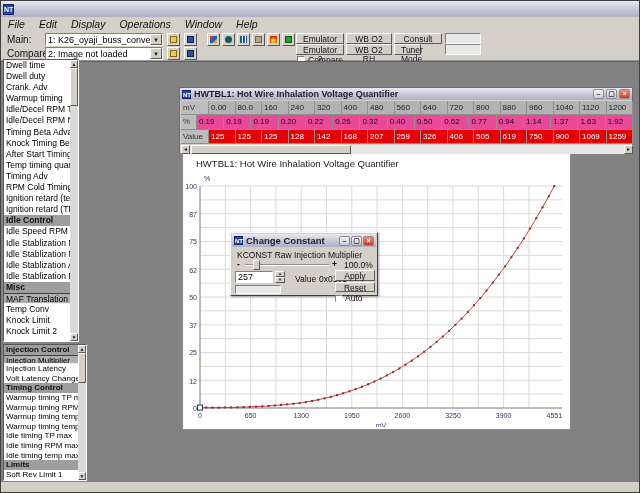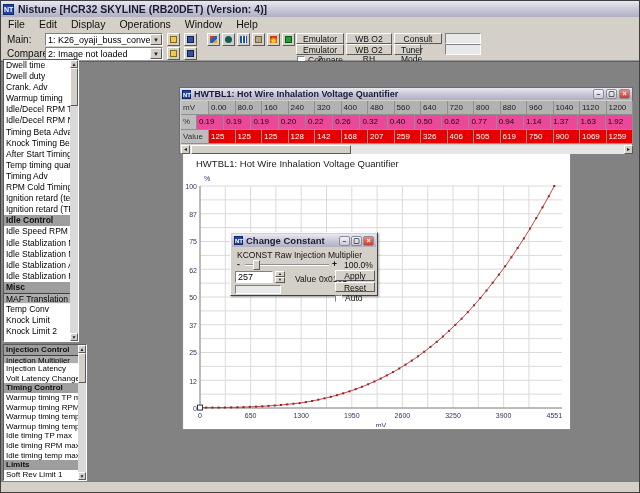--- a/index.html
+++ b/index.html
@@ -13,21 +13,21 @@
   .tbtn{width:11px;height:10px;font-size:7px;line-height:8px;text-align:center;
         background:linear-gradient(180deg,#f4f4f8,#c9c9d6);border:1px solid #8a8a9a;
         color:#333;border-radius:2px;}
   .tbtn.close{background:linear-gradient(180deg,#ef8d7c,#cf3a22);color:#fff;font-weight:bold;}
   
   .main-title{position:absolute;left:0;top:0;width:640px;height:16px;font-size:10.5px;padding-left:2px;}
   .appicon{width:11px;height:11px;background:#2244aa;border:1px solid #102a66;color:#fff;
            font-size:7px;line-height:10px;text-align:center;font-weight:bold;margin-right:4px;}
   .menubar{position:absolute;left:0;top:16px;width:640px;height:14px;display:flex;
            align-items:center;font-size:10.5px;color:#111;background:#d4d0c8;}
-  .menubar span{padding:0 7px;}
+  .menubar span{padding:0 7px;font-style:italic;}
   .toolbar{position:absolute;left:0;top:30px;width:640px;height:30px;background:#d4d0c8;
            border-bottom:1px solid #9a9a9a;}
   .tlabel{position:absolute;font-size:10px;color:#111;}
   .combo{position:absolute;height:13px;background:#fff;border:1px solid;
          border-color:#808080 #fff #fff #808080;font-size:9px;display:flex;}
   .combo .cv{flex:1;padding:1px 2px;white-space:nowrap;overflow:hidden;color:#000;}
   .combo .cb{width:12px;background:#d4d0c8;border:1px solid;border-color:#fff #5a5a5a #5a5a5a #fff;
              font-size:6px;text-align:center;line-height:10px;color:#222;}
   .ticon{position:absolute;width:13px;height:13px;border:1px solid;border-color:#fff #5a5a5a #5a5a5a #fff;
          background:#d4d0c8;}
@@ -101,21 +101,20 @@
   .grip{position:absolute;right:1px;top:3px;width:9px;height:9px;
         background:repeating-linear-gradient(135deg,#fff 0 1px,#808080 1px 2px,transparent 2px 3px);}
 </style>
 </head>
 <body>
 
 <div class="app">
 
   <div class="main-title titlebar">
     <span class="appicon">NT</span>
-    <span>Nistune [HCR32 SKYLINE (RB20DET) (Version: 4)]</span>
   </div>
 
   <div class="menubar" id="menubar">
       <span>File</span>
       <span>Edit</span>
       <span>Display</span>
       <span>Operations</span>
       <span>Window</span>
       <span>Help</span>
     </div>

